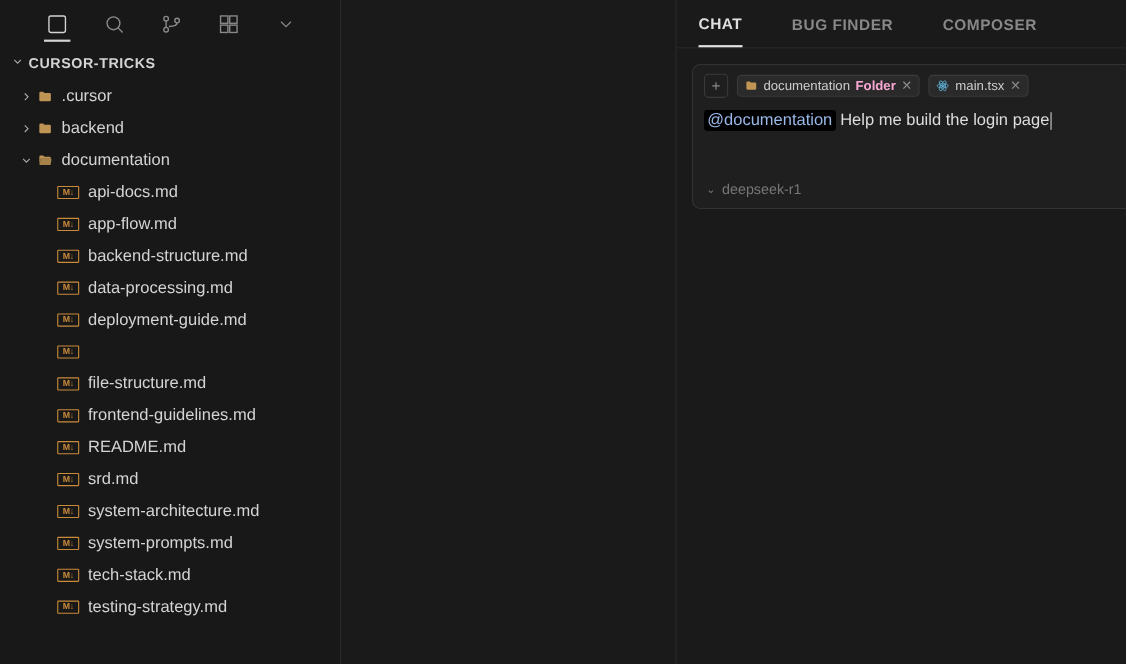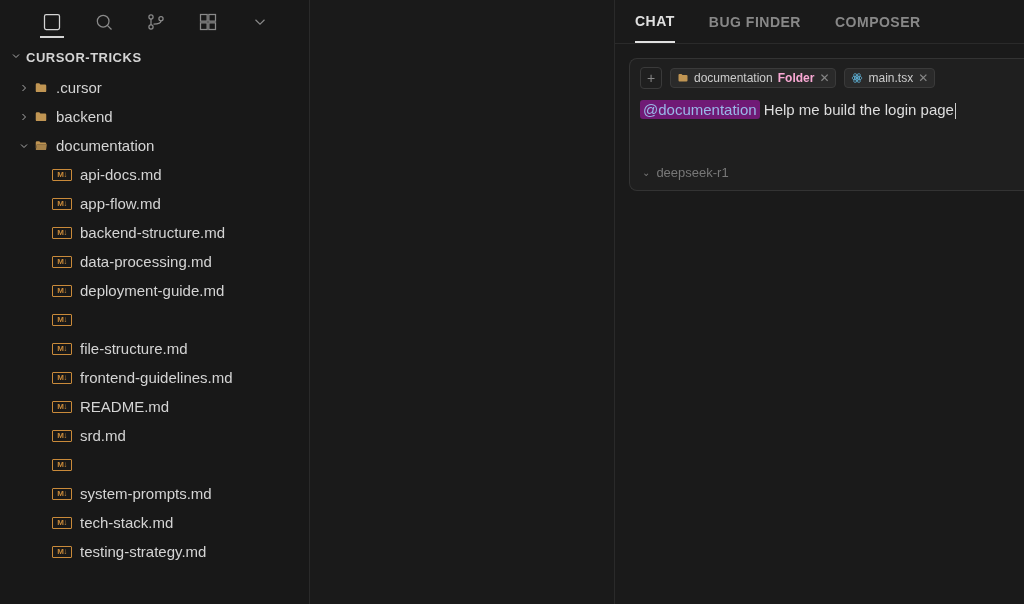--- a/index.html
+++ b/index.html
@@ -140,21 +140,21 @@
       border-left: 1px solid #2a2a2a;
       display: flex;
       flex-direction: column;
     }
     
     .panel-tabs {
       display: flex;
       align-items: center;
       padding: 0 20px;
       height: 44px;
-      gap: 34px;
+      gap: 45px;
       border-bottom: 1px solid #2a2a2a;
     }
     .panel-tab {
       font-size: 14px;
       font-weight: 700;
       color: #888;
       cursor: pointer;
       padding: 12px 0;
       letter-spacing: 0.5px;
     }
@@ -226,21 +226,21 @@
       width: 12px;
       height: 12px;
     }
     
     .chat-input-area {
       padding: 4px 10px 8px 10px;
       font-size: 15px;
       color: #ddd;
     }
     .mention {
-      background: #701a75;
+      background: #000000;
       color: #9ab8e8;
       padding: 1px 3px;
       border-radius: 3px;
     }
     .cursor-bar {
       display: inline-block;
       width: 1px;
       height: 16px;
       background: #ccc;
       vertical-align: middle;
@@ -391,20 +391,21 @@
       <div class="tree-item depth-1 file">
         <span class="md-icon">M↓</span>
         <span>README.md</span>
       </div>
       <div class="tree-item depth-1 file">
         <span class="md-icon">M↓</span>
         <span>srd.md</span>
       </div>
       <div class="tree-item depth-1 file">
         <span class="md-icon">M↓</span>
+        <span>system-architecture.md</span>
       </div>
       <div class="tree-item depth-1 file">
         <span class="md-icon">M↓</span>
         <span>system-prompts.md</span>
       </div>
       <div class="tree-item depth-1 file">
         <span class="md-icon">M↓</span>
         <span>tech-stack.md</span>
       </div>
       <div class="tree-item depth-1 file">

